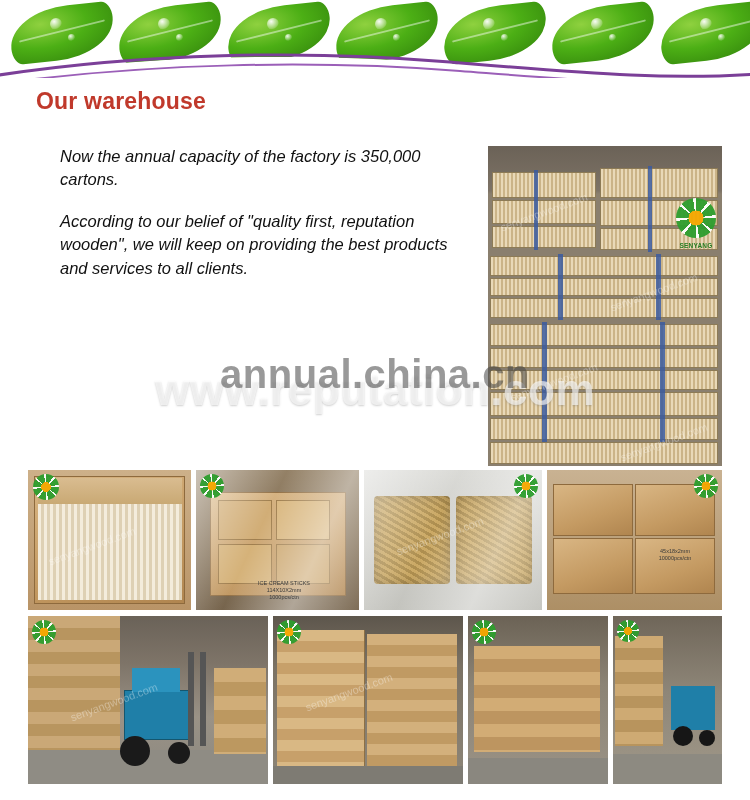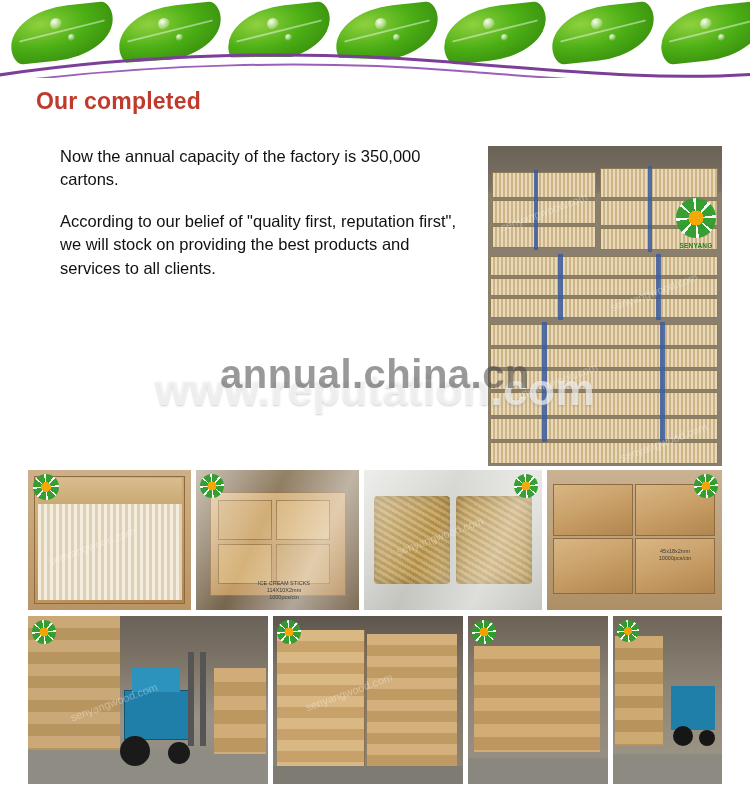--- a/index.html
+++ b/index.html
@@ -76,20 +76,21 @@
     font-weight: bold;
     color: #c0392b;
     letter-spacing: .2px;
   }
 
   
   .text-col {
     position: absolute;
     left: 60px; top: 145px;
     width: 410px;
+    font-style: italic;
   }
   .text-col p {
     font-size: 16.5px;
     line-height: 1.42;
     color: #111111;
     margin-bottom: 18px;
   }
   .visit {
     position: absolute;
     left: 60px; top: 405px;
@@ -280,25 +281,25 @@
     </div>
     <div class="swoosh">
       <svg width="800" height="46" viewBox="0 0 800 46" preserveAspectRatio="none">
         <path d="M0,30 C160,4 330,2 470,14 C600,25 700,34 800,24 L800,46 L0,46 Z" fill="#ffffff"></path>
         <path d="M0,28 C160,2 330,0 470,12 C600,23 700,32 800,22" fill="none" stroke="#7b3f98" stroke-width="3"></path>
         <path d="M0,36 C170,12 340,10 480,21 C610,31 710,40 800,30" fill="none" stroke="#9b5fb8" stroke-width="2"></path>
       </svg>
     </div>
   </div>
 
-  <div class="heading">Our completed</div>
+  <div class="heading">Our warehouse</div>
 
   <div class="text-col">
     <p>Now the annual capacity of the factory is 350,000 cartons.</p>
-    <p>According to our belief of "quality first, reputation first", we will stock on providing the best products and services to all clients.</p>
+    <p>According to our belief of "quality first, reputation wooden", we will keep on providing the best products and services to all clients.</p>
   </div>
 
   <div class="photo" id="photo-main">
     <div class="bg ph-inner"></div>
 
     <div class="bundle" style="left:4px;  top:26px;  width:104px; height:26px;"></div>
     <div class="bundle" style="left:4px;  top:54px;  width:104px; height:24px;"></div>
     <div class="bundle" style="left:4px;  top:80px;  width:104px; height:22px;"></div>
     <div class="bundle" style="left:112px;top:22px;  width:118px; height:30px;"></div>
     <div class="bundle" style="left:112px;top:54px;  width:118px; height:26px;"></div>

